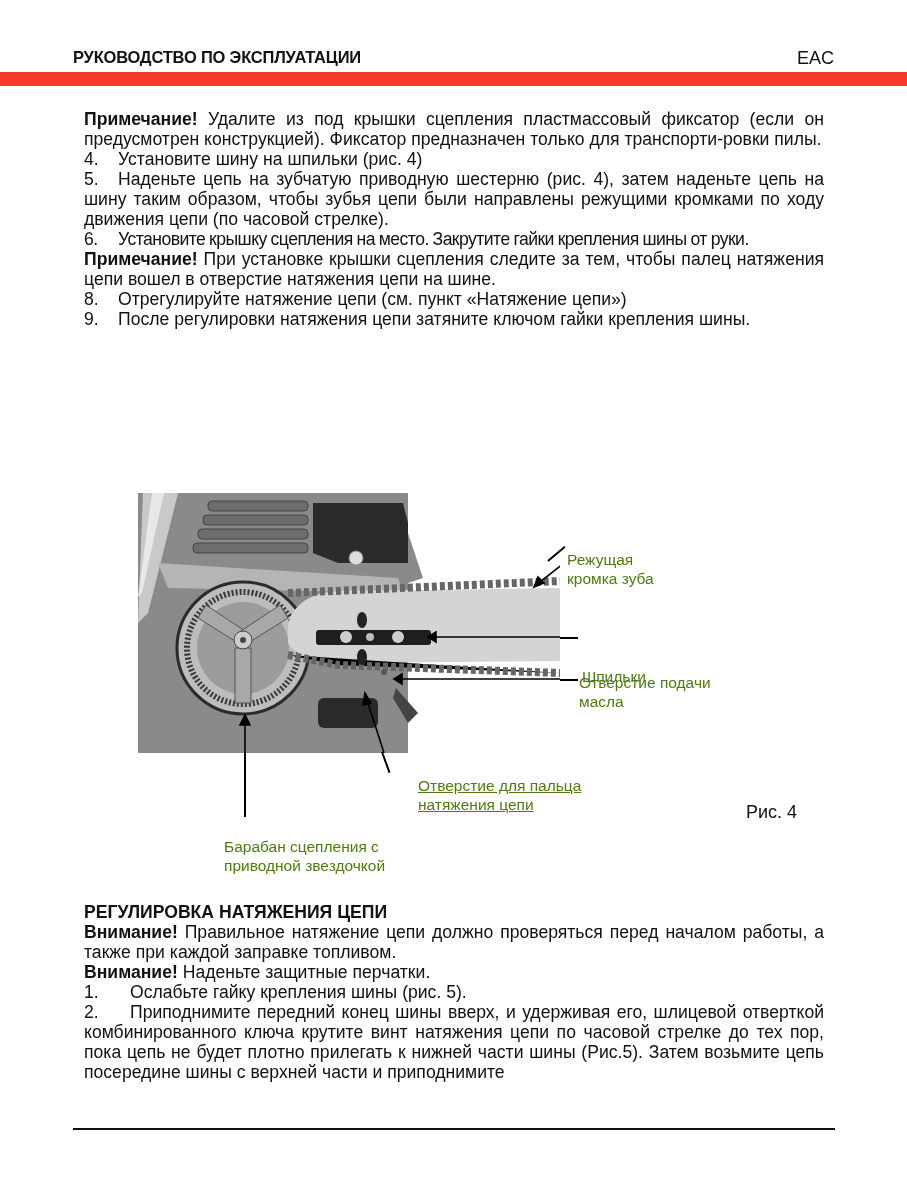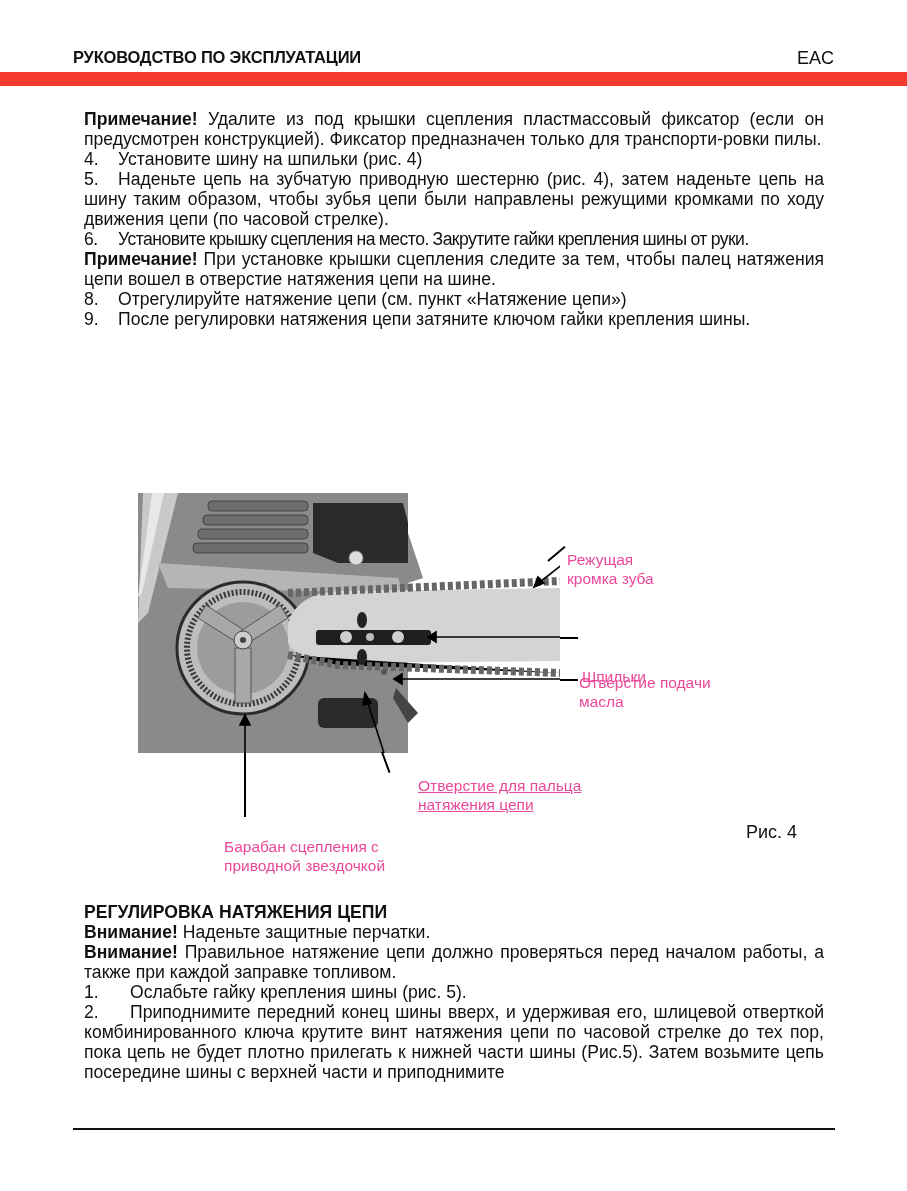--- a/index.html
+++ b/index.html
@@ -11,22 +11,22 @@
     .red-bar { position: absolute; left: 0; top: 72px; width: 907px; height: 14px; background: #f53b30; }
     .text-block { position: absolute; left: 84px; width: 740px; font-size: 17.6px; line-height: 20px;
                   text-align: justify; }
     .text-block p { margin: 0; }
     .b { font-weight: bold; }
     .num { display: inline-block; width: 34px; }
     .num2 { display: inline-block; width: 46px; }
     .tight { letter-spacing: -0.55px; word-spacing: -0.5px; }
     .section-title { font-weight: bold; }
     .figure { position: absolute; left: 138px; top: 493px; width: 422px; height: 260px; }
-    .caption { position: absolute; font-size: 15.5px; line-height: 19px; color: #ec4899; }
-    .fig-label { position: absolute; left: 746px; top: 822px; font-size: 18px; }
+    .caption { position: absolute; font-size: 15.5px; line-height: 19px; color: #4d7c0f; }
+    .fig-label { position: absolute; left: 746px; top: 802px; font-size: 18px; }
     .bottom-rule { position: absolute; left: 73px; top: 1128px; width: 762px; height: 2px; background: #111; }
     svg { display: block; }
   </style>
 </head>
 <body>
 
 <div class="hdr-title">РУКОВОДСТВО ПО ЭКСПЛУАТАЦИИ</div>
 <div class="hdr-eac">EAC</div>
 <div class="red-bar"></div>
 
@@ -127,19 +127,19 @@
   <div>натяжения цепи</div>
 </div>
 <div class="caption" style="left:224px;top:821px;margin-top:16px;">
   <div>Барабан сцепления с</div>
   <div>приводной звездочкой</div>
 </div>
 <div class="fig-label">Рис. 4</div>
 
 <div class="text-block" style="top:902px;">
   <p class="section-title">РЕГУЛИРОВКА НАТЯЖЕНИЯ ЦЕПИ</p>
+  <p><span class="b">Внимание!</span><span> Правильное натяжение цепи должно проверяться перед началом работы, а также при каждой заправке топливом.</span></p>
   <p><span class="b">Внимание!</span><span> Наденьте защитные перчатки.</span></p>
-  <p><span class="b">Внимание!</span><span> Правильное натяжение цепи должно проверяться перед началом работы, а также при каждой заправке топливом.</span></p>
   <p><span class="num2">1.</span><span>Ослабьте гайку крепления шины (рис. 5).</span></p>
   <p><span class="num2">2.</span><span>Приподнимите передний конец шины вверх, и удерживая его, шлицевой отверткой комбинированного ключа крутите винт натяжения цепи по часовой стрелке до тех пор, пока цепь не будет плотно прилегать к нижней части шины (Рис.5). Затем возьмите цепь посередине шины с верхней части и приподнимите</span></p>
 </div>
 
 <div class="bottom-rule"></div>
 
 </body></html>

